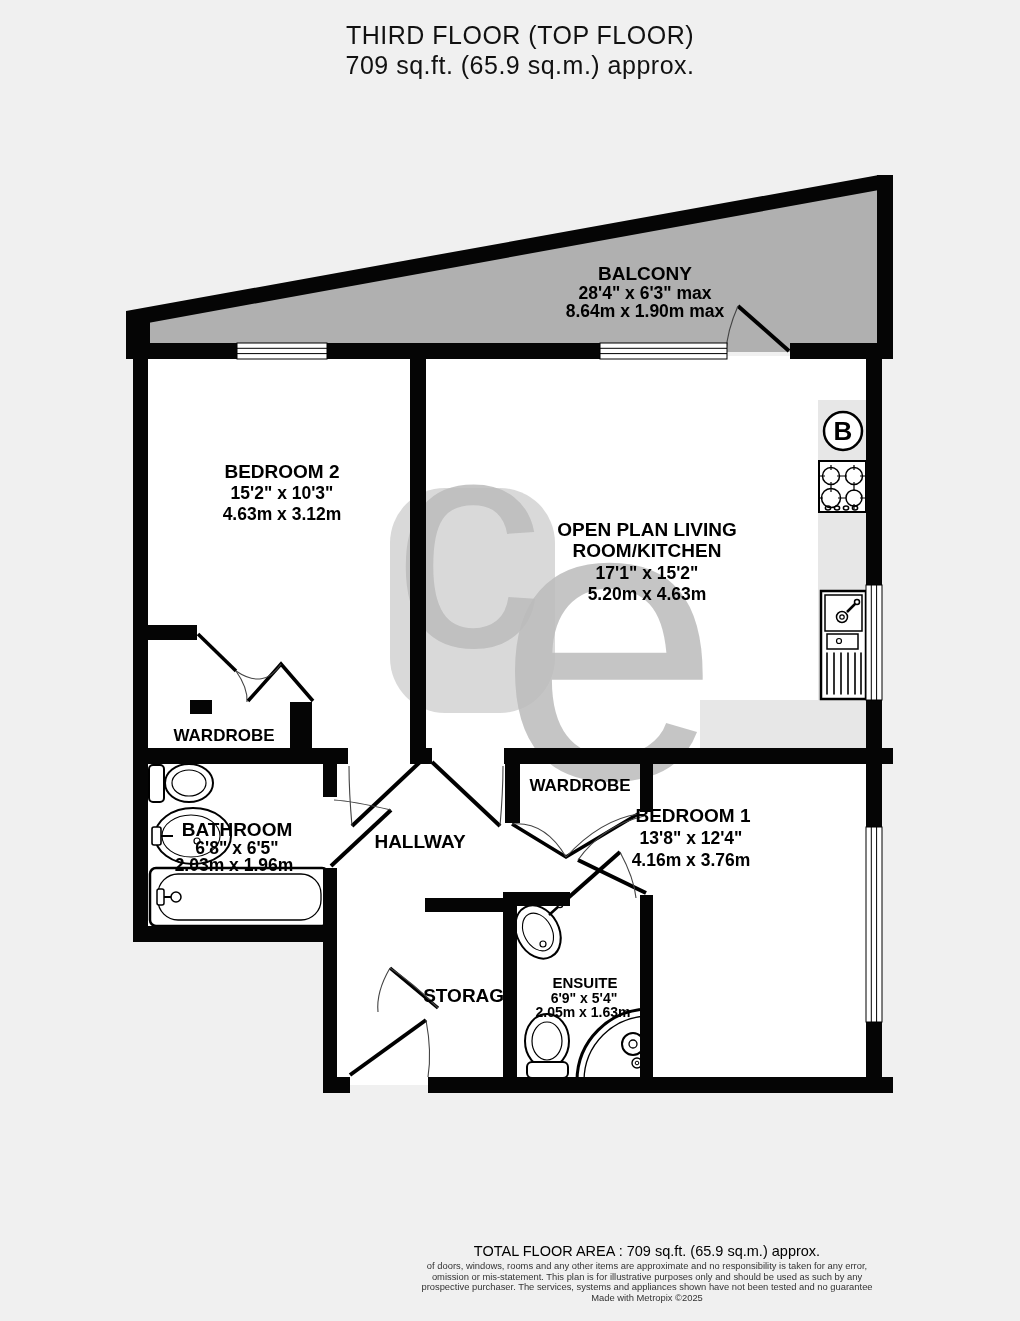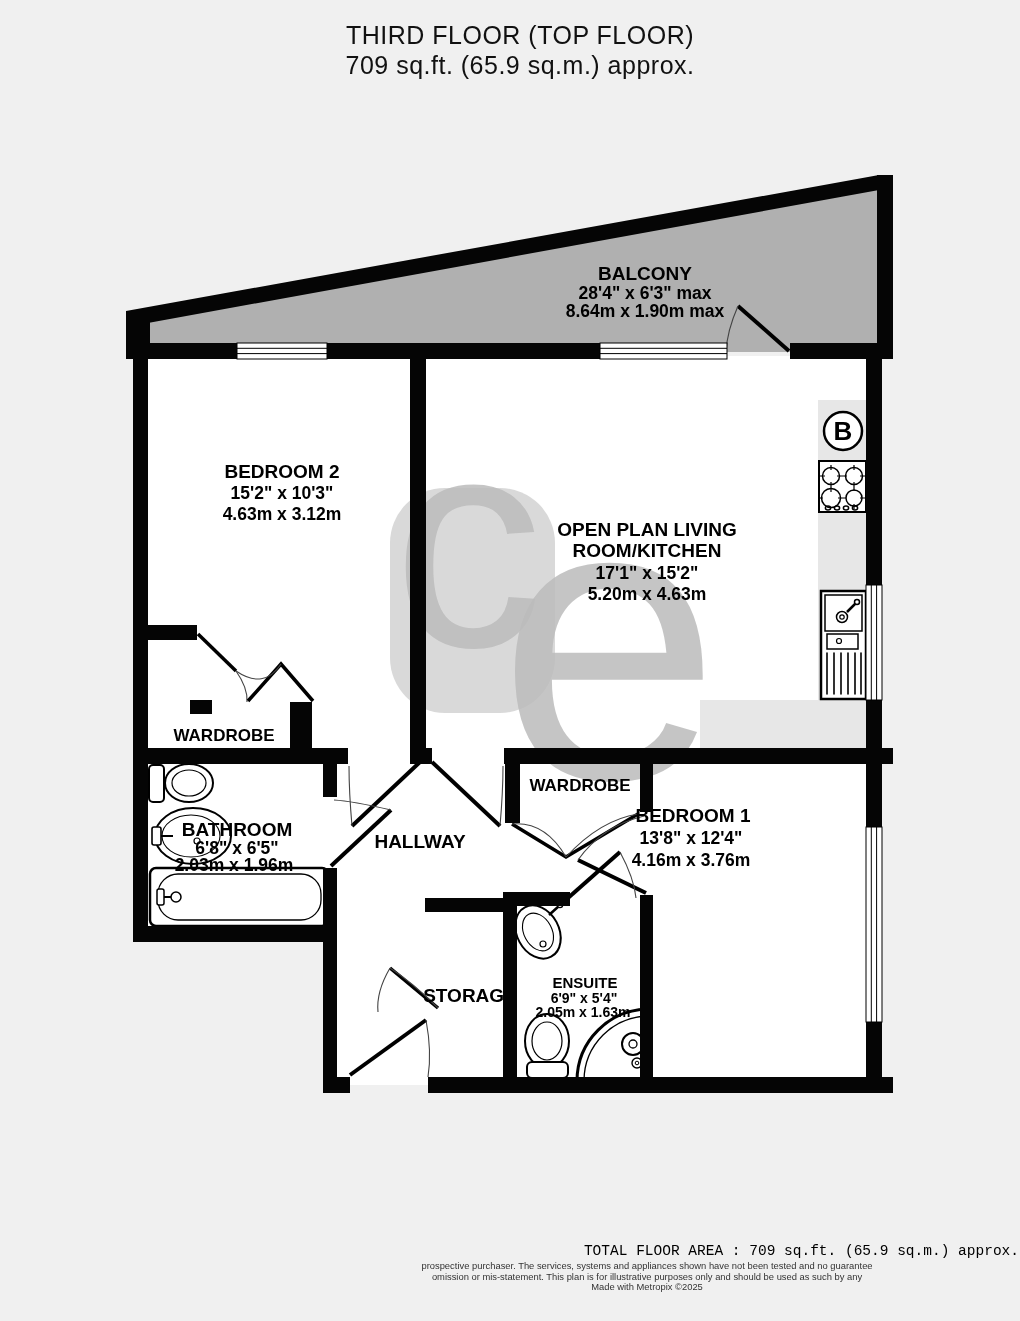--- a/index.html
+++ b/index.html
@@ -1,21 +1,21 @@
 <!DOCTYPE html>
 <html><head>
 <meta charset="utf-8">
 <style>
   html,body{margin:0;padding:0;}
   body{width:1020px;height:1321px;background:#f0f0f0;font-family:"Liberation Sans",sans-serif;overflow:hidden;}
   .page{position:relative;width:1020px;height:1149px;padding-left:32px;}
   .title-block{position:absolute;top:20px;left:0;width:1040px;text-align:center;color:#111;
     font-size:25px;line-height:30px;letter-spacing:.5px;}
   .plan-svg{position:absolute;top:0;left:0;}
-  .footer-total{top:1243px;font-size:14.5px;position:absolute;left:275px;width:744px;text-align:right;font-family:Liberation Mono, monospace;}
+  .footer-total{top:1243px;font-size:14.5px;position:absolute;left:275px;width:744px;text-align:center;}
   .footer-disclaimer{top:1261px;font-size:9.4px;line-height:10.7px;color:#333;position:absolute;left:275px;width:744px;text-align:center;}
   text{font-family:"Liberation Sans",sans-serif;fill:#000;}
   .room-name{font-weight:bold;font-size:19px;}
   .room-dim{font-weight:bold;font-size:17.5px;}
   .small-name{font-weight:bold;font-size:15px;}
   .small-dim{font-weight:bold;font-size:14px;}
   .ward-name{font-weight:bold;font-size:17px;}
   .wm{fill:#bcbcbc;opacity:.85;}
 </style>
 </head>
@@ -277,18 +277,19 @@
       </g>
       <g>
         <rect x="866" y="827" width="16" height="195" fill="#fff" stroke="#000" stroke-width="1"></rect>
         <path d="M871.3,827 v195 M876.6,827 v195" stroke="#000" stroke-width="1" fill="none"></path>
       </g>
     </g>
   </svg>
 
   <div class="footer-total">TOTAL FLOOR AREA : 709 sq.ft. (65.9 sq.m.) approx.</div>
   <div class="footer-disclaimer">
+    <div>of doors, windows, rooms and any other items are approximate and no responsibility is taken for any error,</div>
+    <div>omission or mis-statement. This plan is for illustrative purposes only and should be used as such by any</div>
     <div>prospective purchaser. The services, systems and appliances shown have not been tested and no guarantee</div>
-    <div>omission or mis-statement. This plan is for illustrative purposes only and should be used as such by any</div>
     <div>Made with Metropix ©2025</div>
   </div>
 
 </div>
 
 </body></html>

